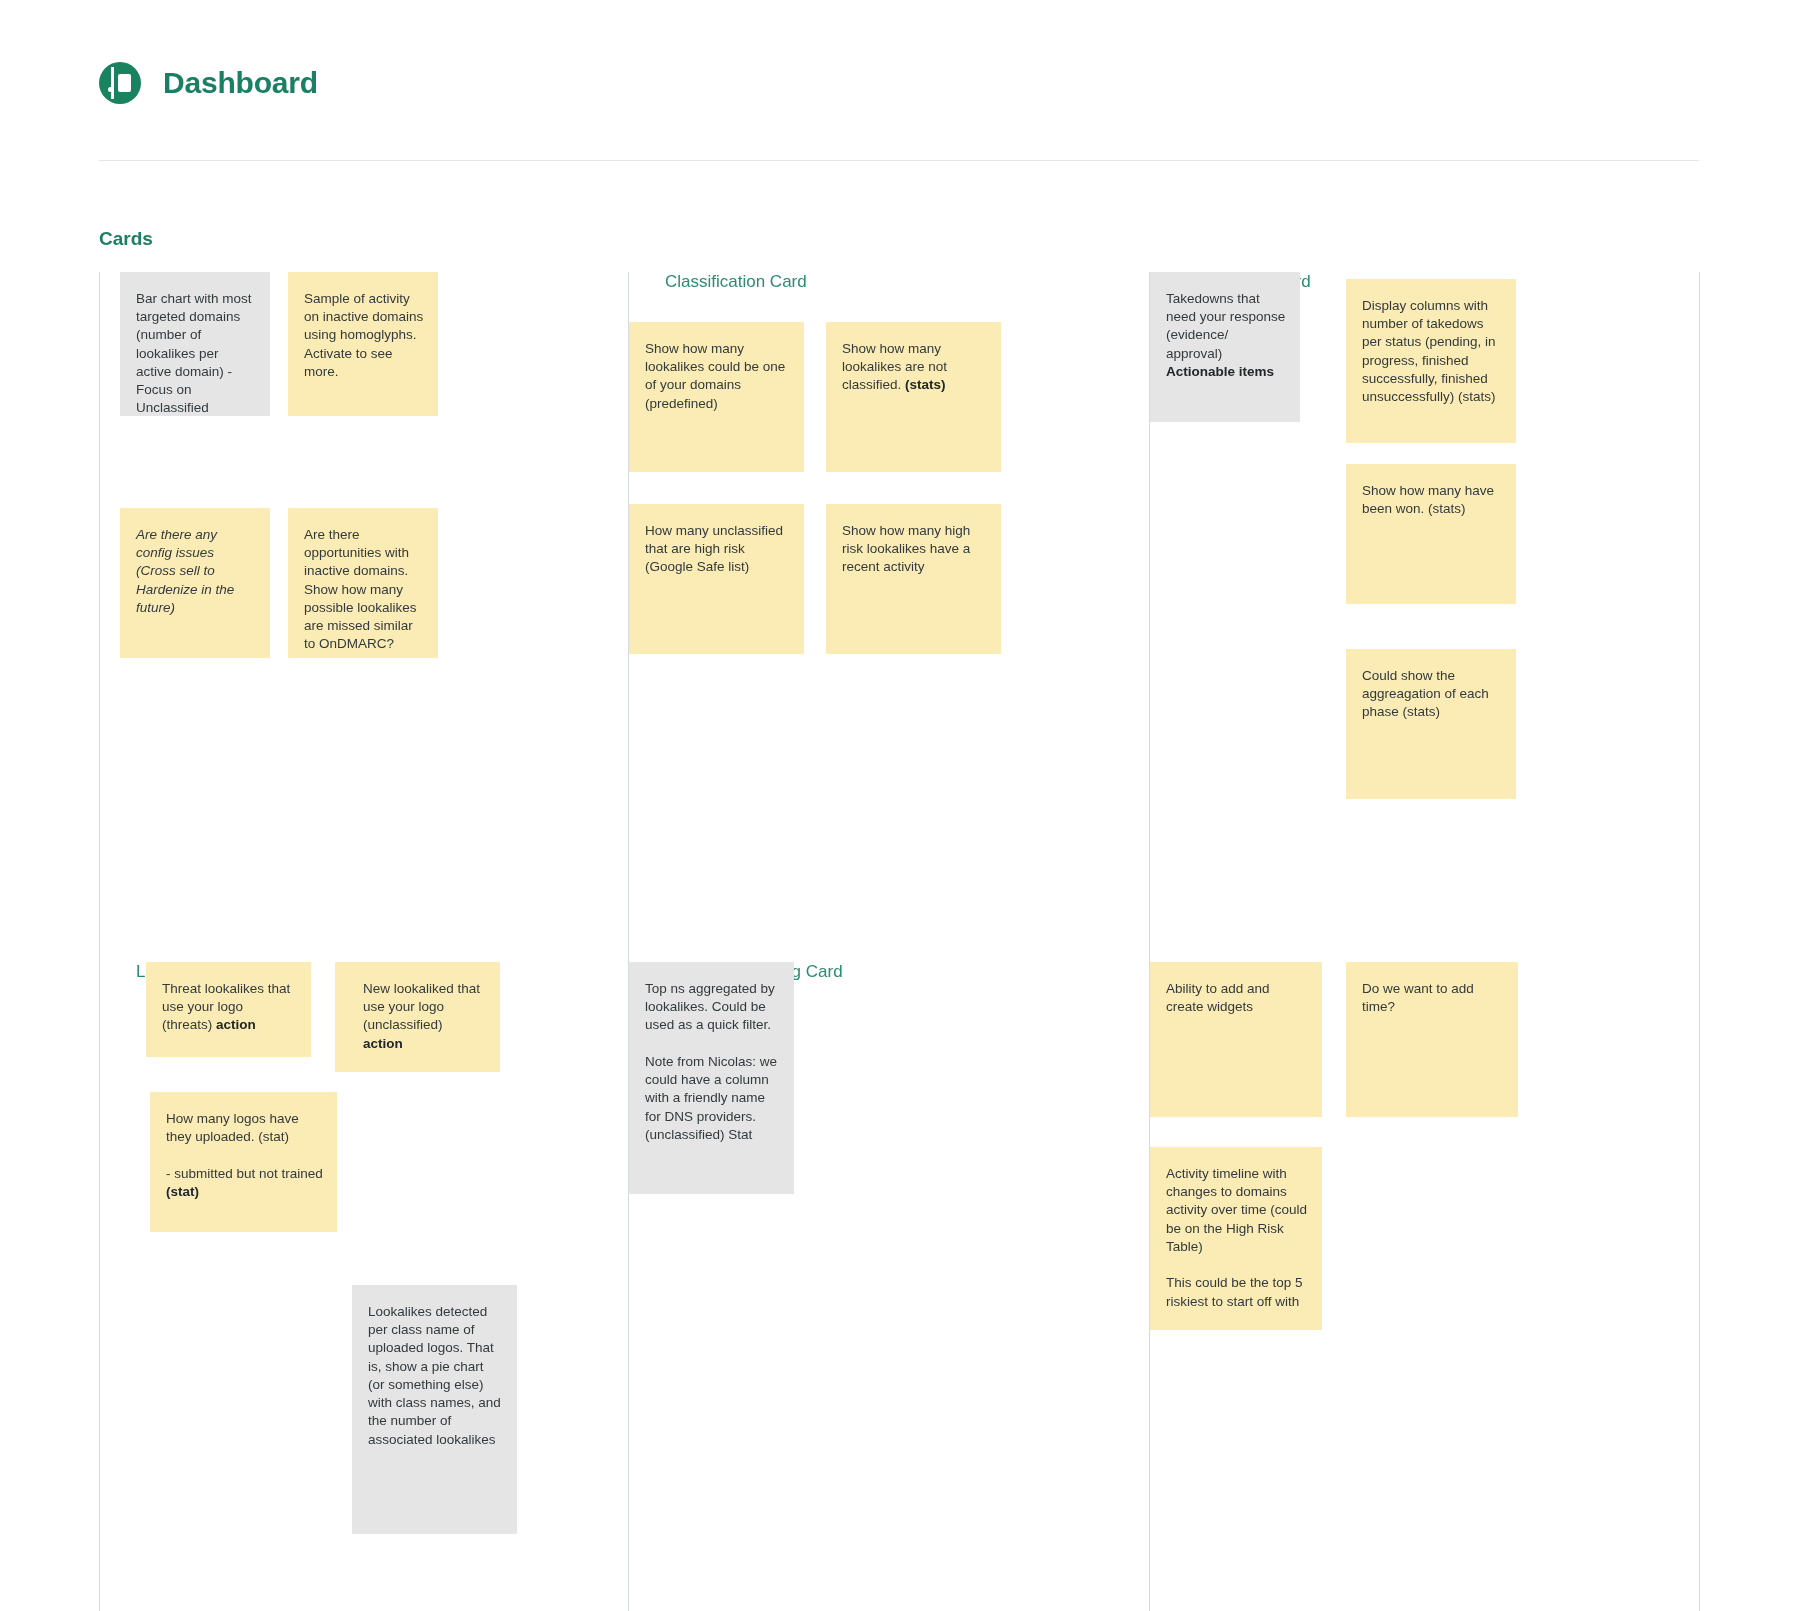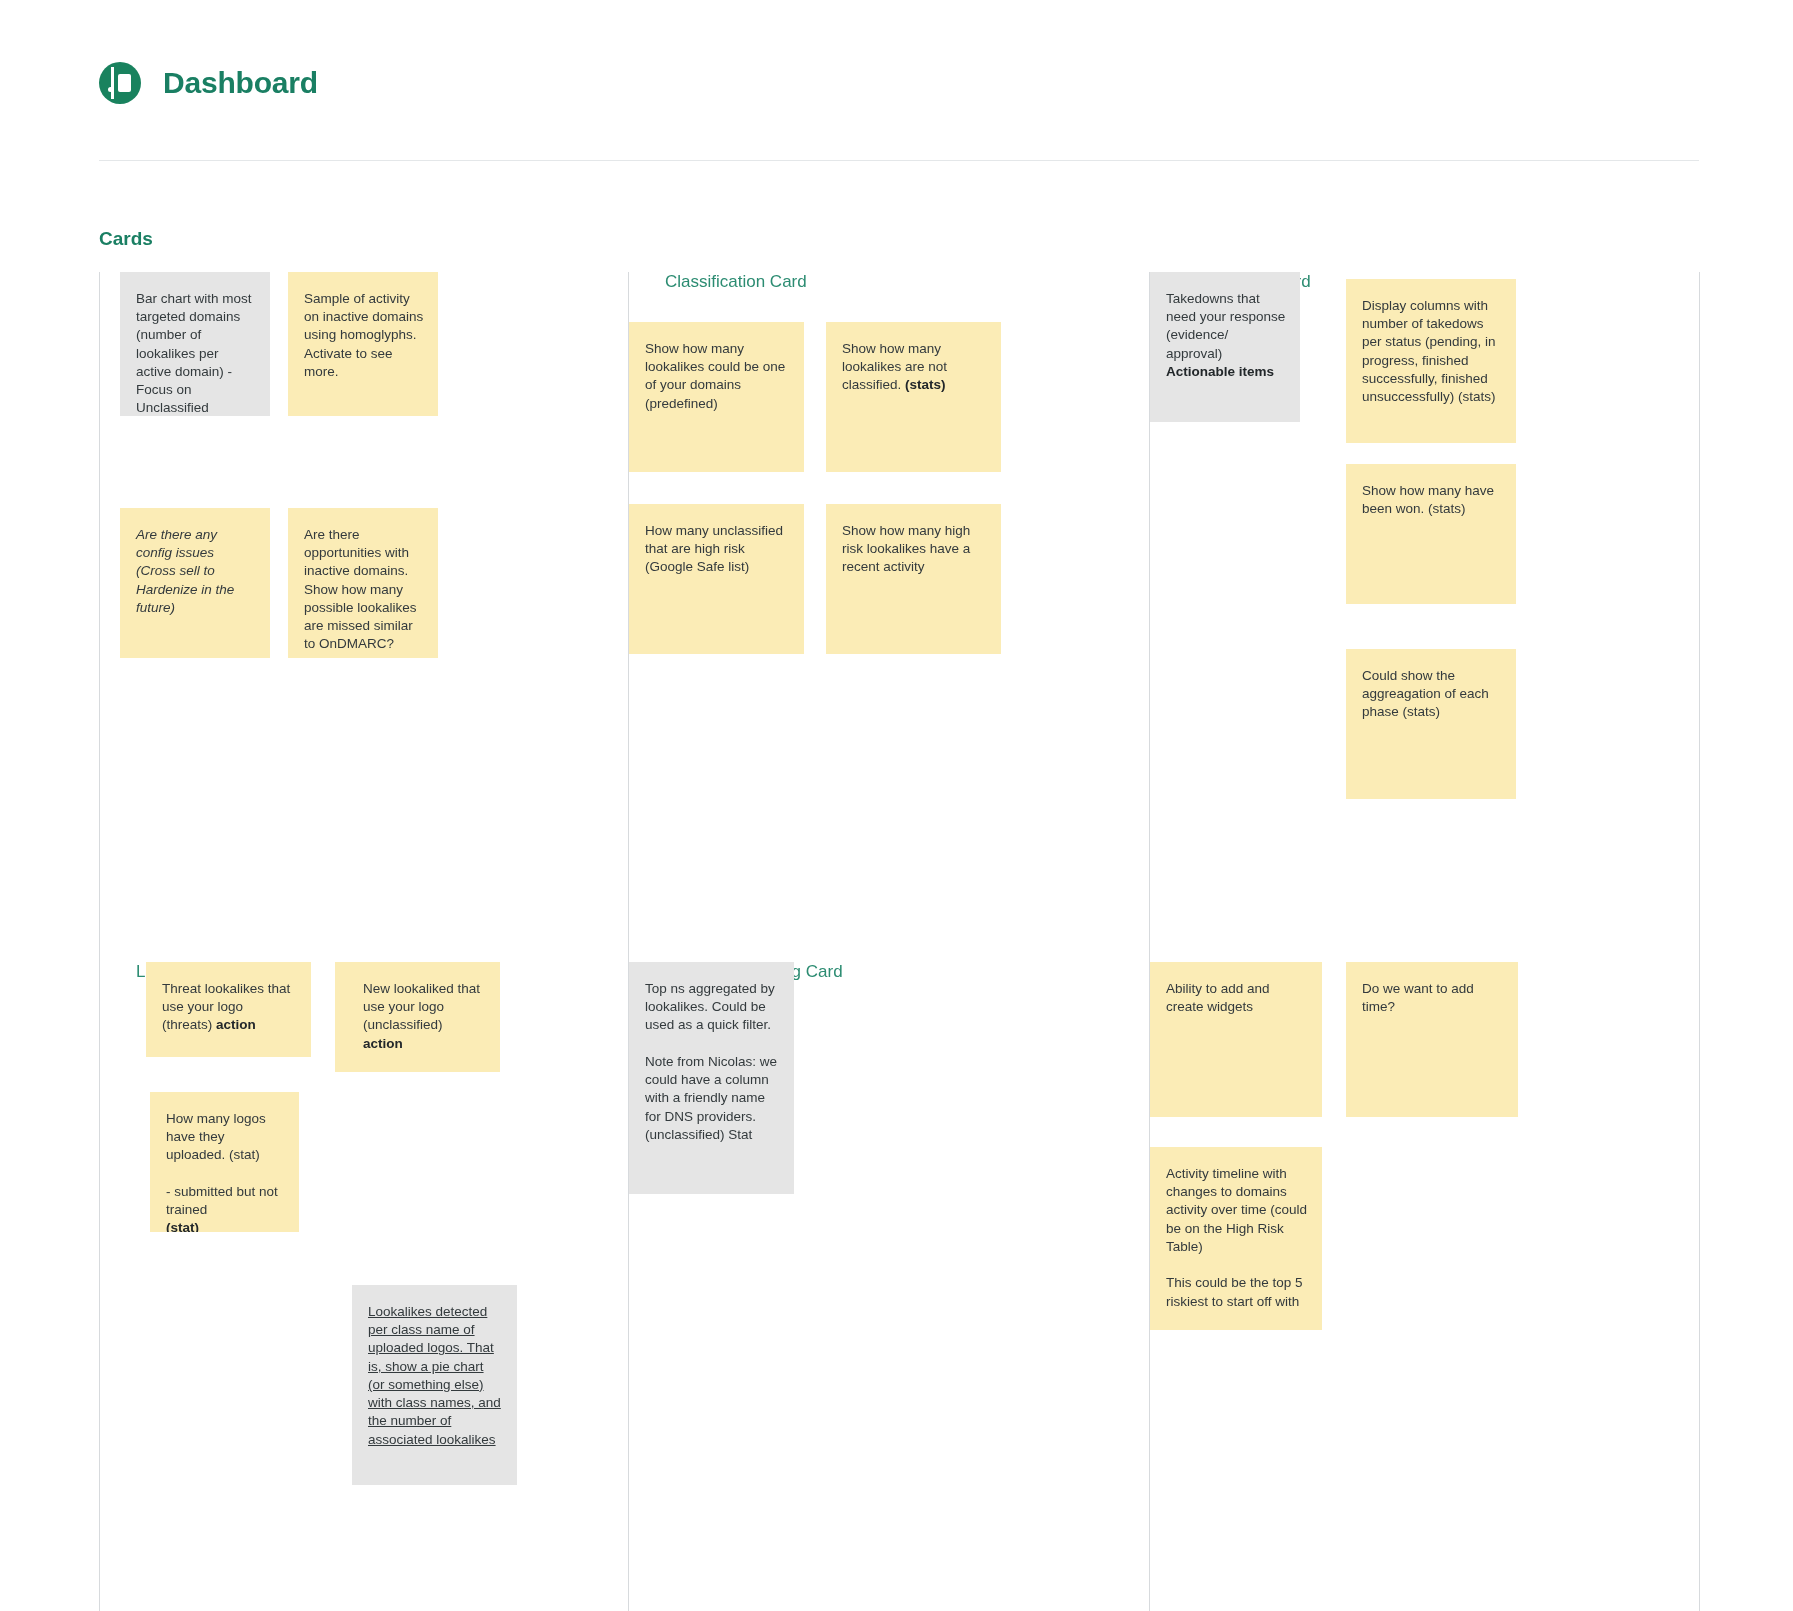--- a/index.html
+++ b/index.html
@@ -194,25 +194,25 @@
     <div class="col-edge"></div>
   </div>
 
   <div class="board-row row-2">
     <div class="col col-a">
       <div class="col-title">Logos Card</div>
       <div class="notes">
           <div class="note yellow" style="left: 46px; top: 0px; width: 165px; height: 95px;"><span>Threat lookalikes that use your logo (threats) <b>action</b></span></div>
           <div class="note yellow" style="left: 235px; top: 0px; width: 165px; height: 110px; padding-left: 28px;"><span>New lookaliked that use your logo (unclassified)
 <b>action</b></span></div>
-          <div class="note yellow" style="left: 50px; top: 130px; width: 149px; height: 140px;"><span>How many logos have they uploaded. (stat)
+          <div class="note yellow" style="left: 50px; top: 130px; width: 187px; height: 140px;"><span>How many logos have they uploaded. (stat)
 
 - submitted but not trained
 <b>(stat)</b></span></div>
-          <div class="note teal" style="left: 252px; top: 323px; width: 165px; height: 200px; text-decoration: underline;"><span>Lookalikes detected per class name of uploaded logos. That is, show a pie chart (or something else) with class names, and the number of associated lookalikes</span></div>
+          <div class="note teal" style="left: 252px; top: 323px; width: 165px; height: 249px;"><span>Lookalikes detected per class name of uploaded logos. That is, show a pie chart (or something else) with class names, and the number of associated lookalikes</span></div>
         </div>
     </div>
     <div class="col col-b">
       <div class="col-title">*NS / Site Hosting Card</div>
       <div class="notes">
           <div class="note teal" style="left: 0px; top: 0px; width: 165px; height: 232px;"><span>Top ns aggregated by lookalikes. Could be used as a quick filter.
 
 Note from Nicolas: we could have a column with a friendly name for DNS providers. (unclassified) Stat</span></div>
         </div>
     </div>

